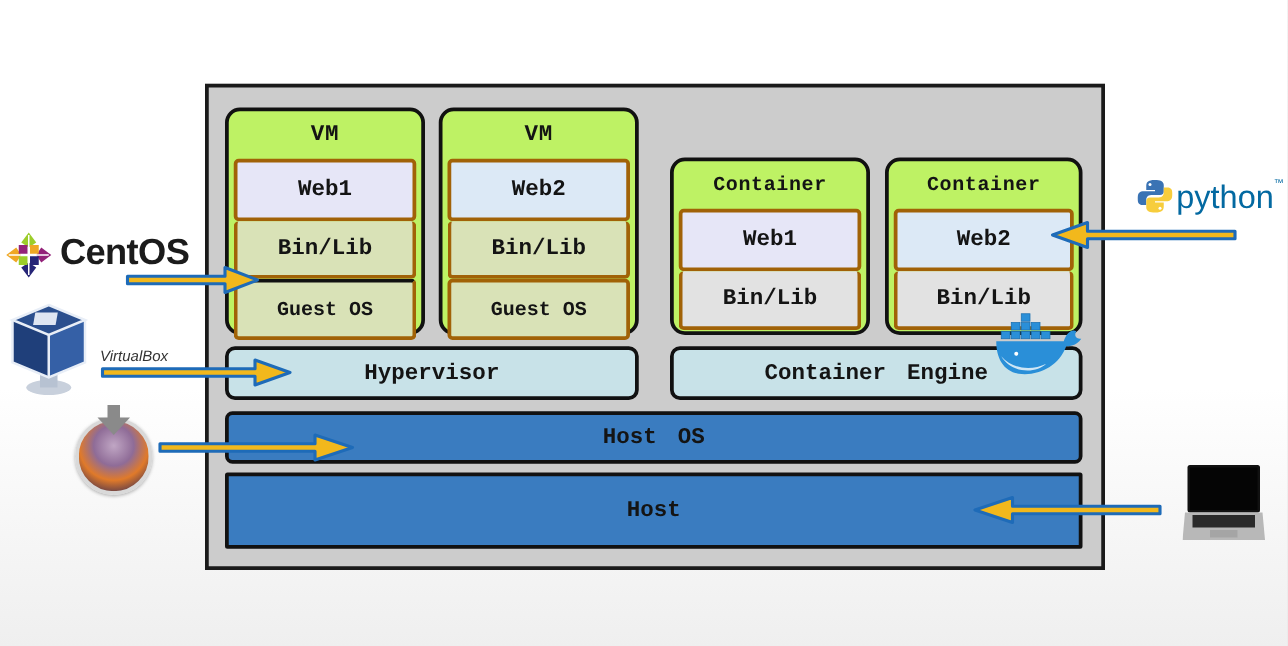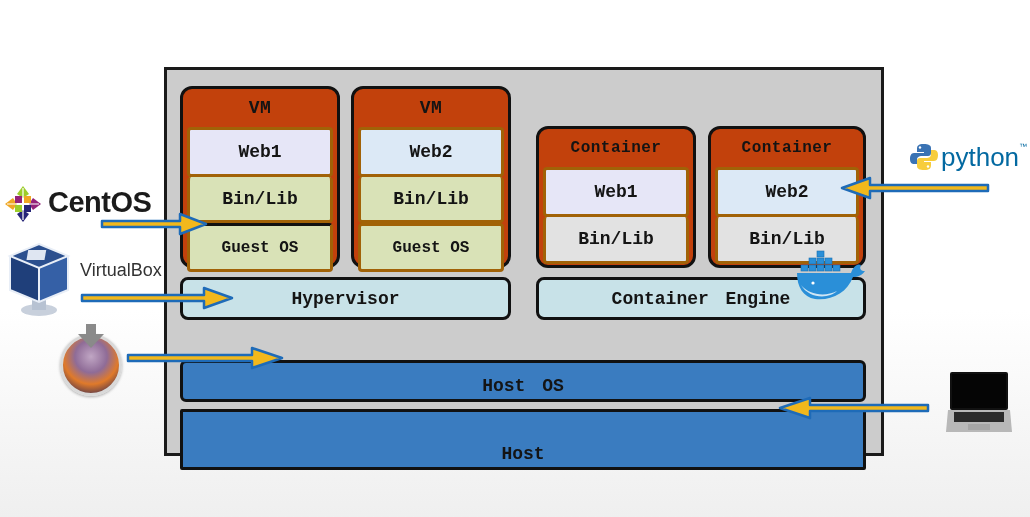--- a/index.html
+++ b/index.html
@@ -7,21 +7,21 @@
     width: 1030px; height: 517px; overflow: hidden; position: relative;
     background: linear-gradient(to bottom, #ffffff 0%, #ffffff 60%, #efefef 100%);
     font-family: "Liberation Mono", "DejaVu Sans Mono", monospace;
   }
   .abs { position: absolute; box-sizing: border-box; }
   .frame {
     left: 164px; top: 67px; width: 720px; height: 389px;
     background: #cccccc; border: 3px solid #1a1a1a;
   }
   .vm {
-    background: #c2410c; border: 3px solid #111; border-radius: 12px;
+    background: #bef264; border: 3px solid #111; border-radius: 12px;
   }
   .lbl {
     display: flex; align-items: center; justify-content: center;
     font-weight: bold; color: #141414; font-size: 18px; letter-spacing: 0.5px;
   }
   .box {
     border: 3px solid #a16207; border-radius: 4px;
     display: flex; align-items: center; justify-content: center;
     font-weight: bold; color: #141414; font-size: 18px;
   }
@@ -29,22 +29,22 @@
   .web2 { background: #dce9f6; }
   .binlib-vm { background: #d9e2b7; }
   .binlib-c { background: #e2e2e2; }
   .layer-light {
     background: #c8e2e8; border: 3px solid #111; border-radius: 8px;
     display: flex; align-items: center; justify-content: center;
     font-weight: bold; font-size: 18px; color: #141414; word-spacing: 6px;
   }
   .layer-dark {
     background: #3a7cc0; border: 3px solid #111; border-radius: 6px;
-    display: flex; flex-direction: column; align-items: center; justify-content: flex-end;
-    font-weight: bold; font-size: 18px; color: #141414; word-spacing: 6px; line-height: 26px; margin-top: 31px;
+    display: flex; flex-direction: column; align-items: center; justify-content: center;
+    font-weight: bold; font-size: 18px; color: #141414; word-spacing: 6px; line-height: 26px;
   }
   .arrow { position: absolute; }
   .logo-text-sans { font-family: "Liberation Sans", "DejaVu Sans", sans-serif; }
 </style>
 </head>
 <body>
 
 <div class="abs frame"></div>
 
 <div class="abs vm" style="left:180px; top:86px; width:160px; height:182px;">
@@ -119,21 +119,21 @@
   <ellipse cx="33" cy="70" rx="18" ry="6" fill="#c8d0dc"></ellipse>
   <rect x="26" y="58" width="14" height="12" fill="#b7c2d2"></rect>
   <polygon points="33,4 62,16 33,28 4,16" fill="#2b4f8e"></polygon>
   <polygon points="4,16 33,28 33,62 4,50" fill="#1f3f7a"></polygon>
   <polygon points="33,28 62,16 62,50 33,62" fill="#3560a6"></polygon>
   <polygon points="33,4 62,16 33,28 4,16" fill="none" stroke="#e8eef7" stroke-width="2"></polygon>
   <path d="M4 16 L4 50 L33 62 L62 50 L62 16" fill="none" stroke="#e8eef7" stroke-width="2"></path>
   <path d="M33 28 L33 62" stroke="#e8eef7" stroke-width="2"></path>
   <rect x="24" y="10" width="18" height="10" fill="#dfe6f2" transform="skewX(-10)"></rect>
 </svg>
-<div class="abs logo-text-sans" style="left:80px; top:260px; font-size:18px; color:#333;">VirtualBox</div>
+<div class="abs logo-text-sans" style="left:80px; top:278px; font-size:12px; color:#333;font-style:italic;">VirtualBox</div>
 
 <div class="abs" style="left:60px; top:334px; width:62px; height:62px; border-radius:50%; background: radial-gradient(circle at 50% 35%, #c0a6c4 0%, #8f6c97 35%, #e07a2a 60%, #5a3a4a 85%); border:3px solid #d9d9d9; box-shadow:0 1px 3px rgba(0,0,0,0.3);"></div>
 <svg class="abs" style="left:76px; top:324px;" width="30" height="26" viewBox="0 0 30 26">
   <rect x="10" y="0" width="10" height="12" fill="#8a8a8a"></rect>
   <polygon points="2,10 28,10 15,24" fill="#8a8a8a"></polygon>
 </svg>
 
 <svg class="abs" style="left:910px; top:143px;" width="28" height="28" viewBox="0 0 28 28">
   <path d="M14 1 C8 1 7 3 7 6 L7 9 L14 9 L14 10 L4 10 C1 10 0 13 0 16 C0 20 2 21 4 21 L7 21 L7 17 C7 14 9 13 12 13 L18 13 C20 13 21 12 21 10 L21 5 C21 2 18 1 14 1 Z" fill="#3a73b4"></path>
   <path d="M14 27 C20 27 21 25 21 22 L21 19 L14 19 L14 18 L24 18 C27 18 28 15 28 12 C28 8 26 7 24 7 L21 7 L21 11 C21 14 19 15 16 15 L10 15 C8 15 7 16 7 18 L7 23 C7 26 10 27 14 27 Z" fill="#f7cd3c"></path>

